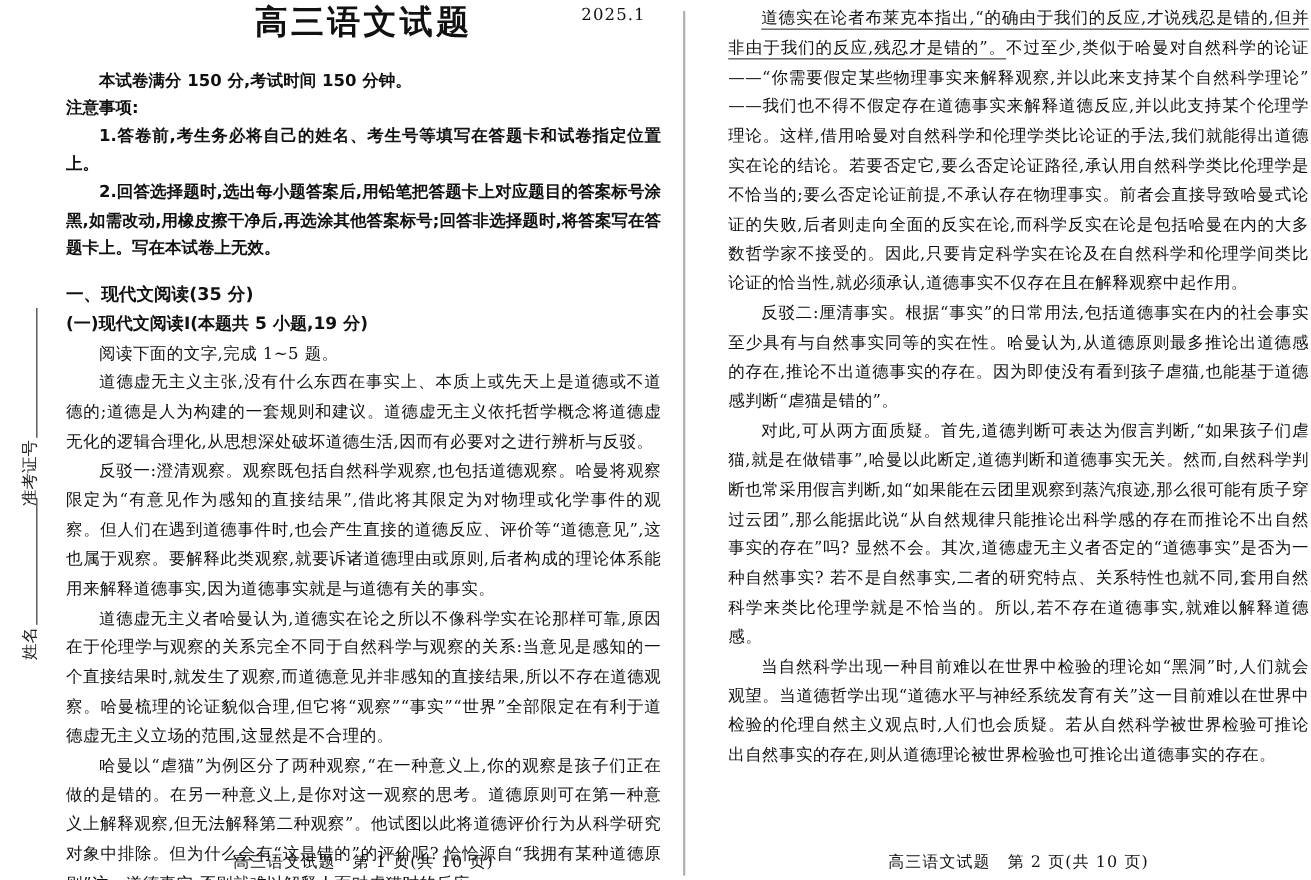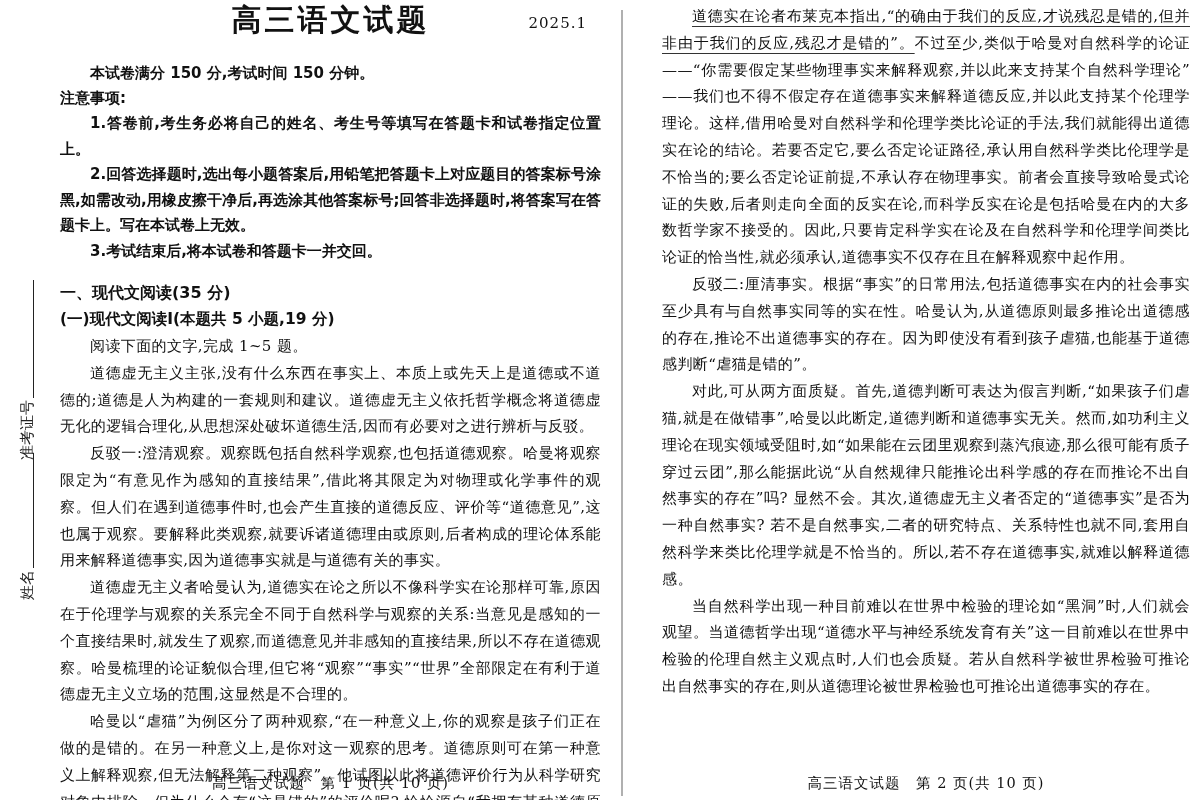--- a/index.html
+++ b/index.html
@@ -54,21 +54,21 @@
   .title{
     margin:0;
     text-align:center;
     font-size:30px;
     letter-spacing:3px;
     font-family:"DejaVu Sans","Liberation Sans",sans-serif;
     font-weight:bold;
   }
   .date{
     position:absolute;
-    right:14px;top:14px;
+    right:14px;top:4px;
     font-size:15px;
     font-family:"DejaVu Serif","Liberation Serif",serif;
     font-weight:normal;
     letter-spacing:1px;
   }
   .exam-info{margin-top:13px !important;font-size:15px;line-height:25px;text-indent:2em;}
   .notes-heading{font-size:15px;line-height:25px;}
   .note{font-size:15px;line-height:25.5px;text-indent:2em;text-align:justify;}
   .sec-heading{margin-top:15px !important;font-size:16px;line-height:27px;}
   .sec-sub{font-size:15.5px;line-height:27px;}
@@ -115,36 +115,35 @@
   <section class="page page-left">
     <div class="header-row">
       <h1 class="title">高三语文试题</h1>
       <span class="date">2025.1</span>
     </div>
 
     <p class="hei exam-info">本试卷满分 150 分,考试时间 150 分钟。</p>
     <p class="hei notes-heading">注意事项:</p>
     <p class="hei note">1.答卷前,考生务必将自己的姓名、考生号等填写在答题卡和试卷指定位置上。</p>
     <p class="hei note">2.回答选择题时,选出每小题答案后,用铅笔把答题卡上对应题目的答案标号涂黑,如需改动,用橡皮擦干净后,再选涂其他答案标号;回答非选择题时,将答案写在答题卡上。写在本试卷上无效。</p>
-    <p class="hei note">3.考试结束后,将本试卷和答题卡一并交回。</p>
 
     <p class="hei sec-heading">一、现代文阅读(35 分)</p>
     <p class="hei sec-sub">(一)现代文阅读Ⅰ(本题共 5 小题,19 分)</p>
     <p class="kai indent">阅读下面的文字,完成 1~5 题。</p>
 
     <p class="kai indent">道德虚无主义主张,没有什么东西在事实上、本质上或先天上是道德或不道德的;道德是人为构建的一套规则和建议。道德虚无主义依托哲学概念将道德虚无化的逻辑合理化,从思想深处破坏道德生活,因而有必要对之进行辨析与反驳。</p>
     <p class="kai indent">反驳一:澄清观察。观察既包括自然科学观察,也包括道德观察。哈曼将观察限定为“有意见作为感知的直接结果”,借此将其限定为对物理或化学事件的观察。但人们在遇到道德事件时,也会产生直接的道德反应、评价等“道德意见”,这也属于观察。要解释此类观察,就要诉诸道德理由或原则,后者构成的理论体系能用来解释道德事实,因为道德事实就是与道德有关的事实。</p>
     <p class="kai indent">道德虚无主义者哈曼认为,道德实在论之所以不像科学实在论那样可靠,原因在于伦理学与观察的关系完全不同于自然科学与观察的关系:当意见是感知的一个直接结果时,就发生了观察,而道德意见并非感知的直接结果,所以不存在道德观察。哈曼梳理的论证貌似合理,但它将“观察”“事实”“世界”全部限定在有利于道德虚无主义立场的范围,这显然是不合理的。</p>
     <p class="kai indent">哈曼以“虐猫”为例区分了两种观察,“在一种意义上,你的观察是孩子们正在做的是错的。在另一种意义上,是你对这一观察的思考。道德原则可在第一种意义上解释观察,但无法解释第二种观察”。他试图以此将道德评价行为从科学研究对象中排除。但为什么会有“这是错的”的评价呢? 恰恰源自“我拥有某种道德原则”这一道德事实,否则就难以解释人面对虐猫时的反应。</p>
 
     <div class="footer">高三语文试题　第 1 页(共 10 页)</div>
   </section>
 
   <section class="page page-right">
     <p class="kai indent"><u class="quoted">道德实在论者布莱克本指出,“的确由于我们的反应,才说残忍是错的,但并非由于我们的反应,残忍才是错的”。</u><span>不过至少,类似于哈曼对自然科学的论证——“你需要假定某些物理事实来解释观察,并以此来支持某个自然科学理论”——我们也不得不假定存在道德事实来解释道德反应,并以此支持某个伦理学理论。这样,借用哈曼对自然科学和伦理学类比论证的手法,我们就能得出道德实在论的结论。若要否定它,要么否定论证路径,承认用自然科学类比伦理学是不恰当的;要么否定论证前提,不承认存在物理事实。前者会直接导致哈曼式论证的失败,后者则走向全面的反实在论,而科学反实在论是包括哈曼在内的大多数哲学家不接受的。因此,只要肯定科学实在论及在自然科学和伦理学间类比论证的恰当性,就必须承认,道德事实不仅存在且在解释观察中起作用。</span></p>
     <p class="kai indent">反驳二:厘清事实。根据“事实”的日常用法,包括道德事实在内的社会事实至少具有与自然事实同等的实在性。哈曼认为,从道德原则最多推论出道德感的存在,推论不出道德事实的存在。因为即使没有看到孩子虐猫,也能基于道德感判断“虐猫是错的”。</p>
-    <p class="kai indent">对此,可从两方面质疑。首先,道德判断可表达为假言判断,“如果孩子们虐猫,就是在做错事”,哈曼以此断定,道德判断和道德事实无关。然而,如功利主义理论在现实领域受阻时,如“如果能在云团里观察到蒸汽痕迹,那么很可能有质子穿过云团”,那么能据此说“从自然规律只能推论出科学感的存在而推论不出自然事实的存在”吗? 显然不会。其次,道德虚无主义者否定的“道德事实”是否为一种自然事实? 若不是自然事实,二者的研究特点、关系特性也就不同,套用自然科学来类比伦理学就是不恰当的。所以,若不存在道德事实,就难以解释道德感。</p>
+    <p class="kai indent">对此,可从两方面质疑。首先,道德判断可表达为假言判断,“如果孩子们虐猫,就是在做错事”,哈曼以此断定,道德判断和道德事实无关。然而,自然科学判断也常采用假言判断,如“如果能在云团里观察到蒸汽痕迹,那么很可能有质子穿过云团”,那么能据此说“从自然规律只能推论出科学感的存在而推论不出自然事实的存在”吗? 显然不会。其次,道德虚无主义者否定的“道德事实”是否为一种自然事实? 若不是自然事实,二者的研究特点、关系特性也就不同,套用自然科学来类比伦理学就是不恰当的。所以,若不存在道德事实,就难以解释道德感。</p>
     <p class="kai indent">当自然科学出现一种目前难以在世界中检验的理论如“黑洞”时,人们就会观望。当道德哲学出现“道德水平与神经系统发育有关”这一目前难以在世界中检验的伦理自然主义观点时,人们也会质疑。若从自然科学被世界检验可推论出自然事实的存在,则从道德理论被世界检验也可推论出道德事实的存在。</p>
 
     <div class="footer">高三语文试题　第 2 页(共 10 页)</div>
   </section>
 
 </div>
 
 </body></html>

